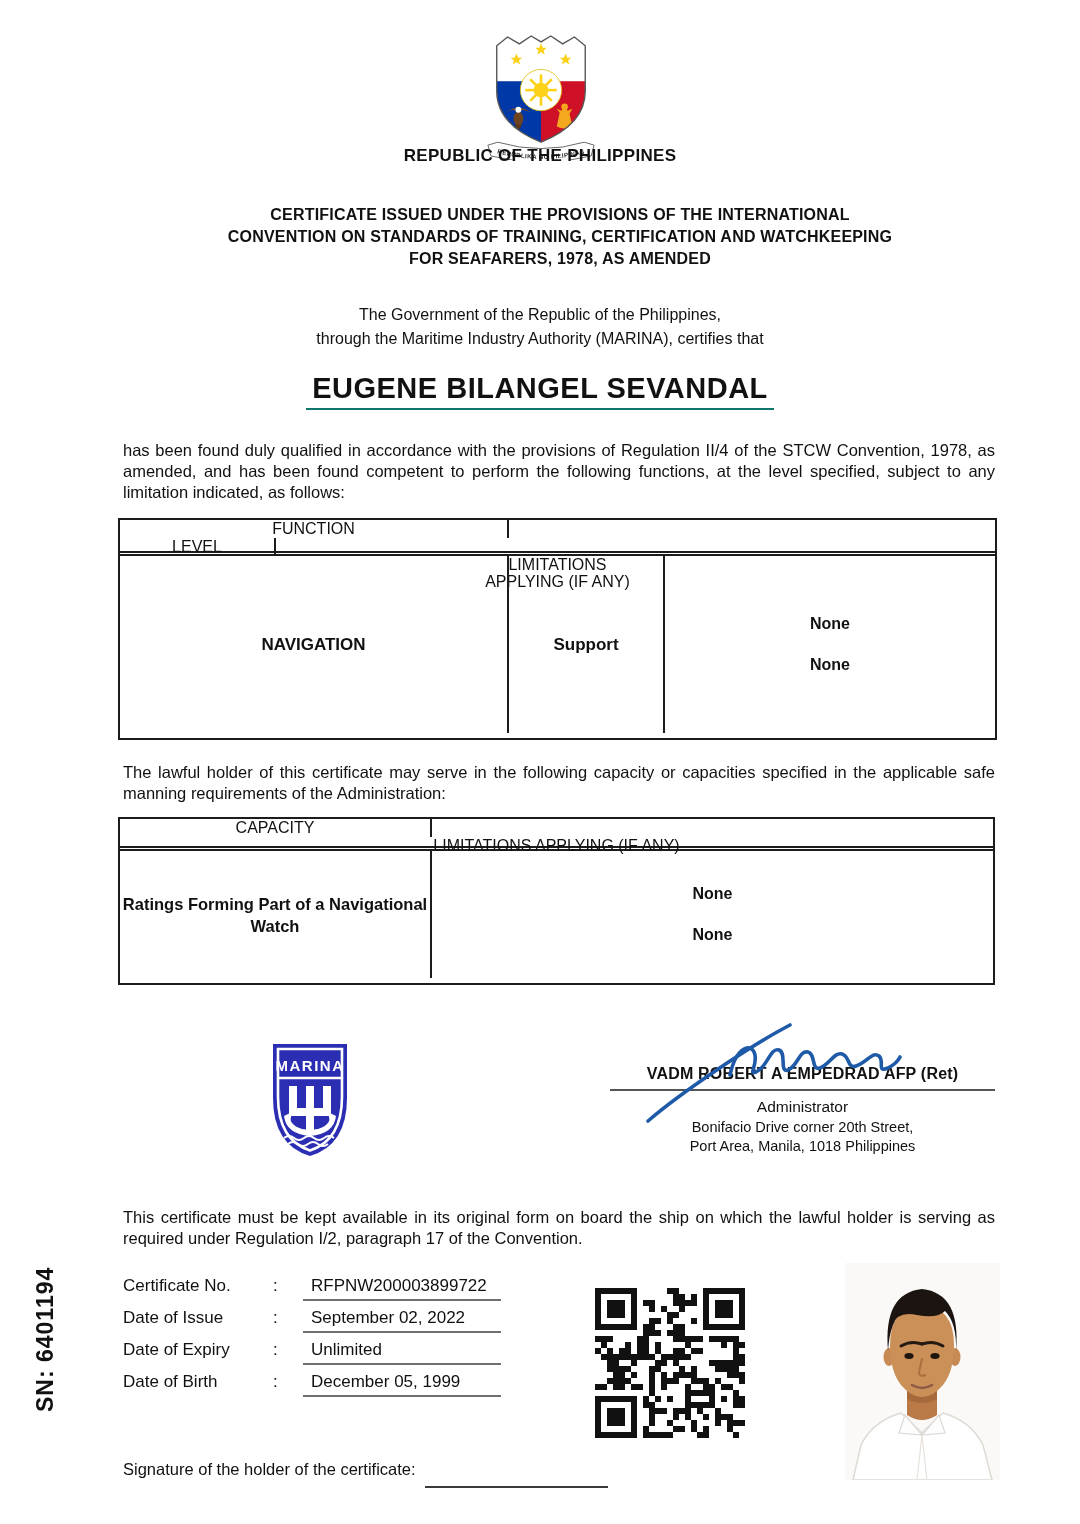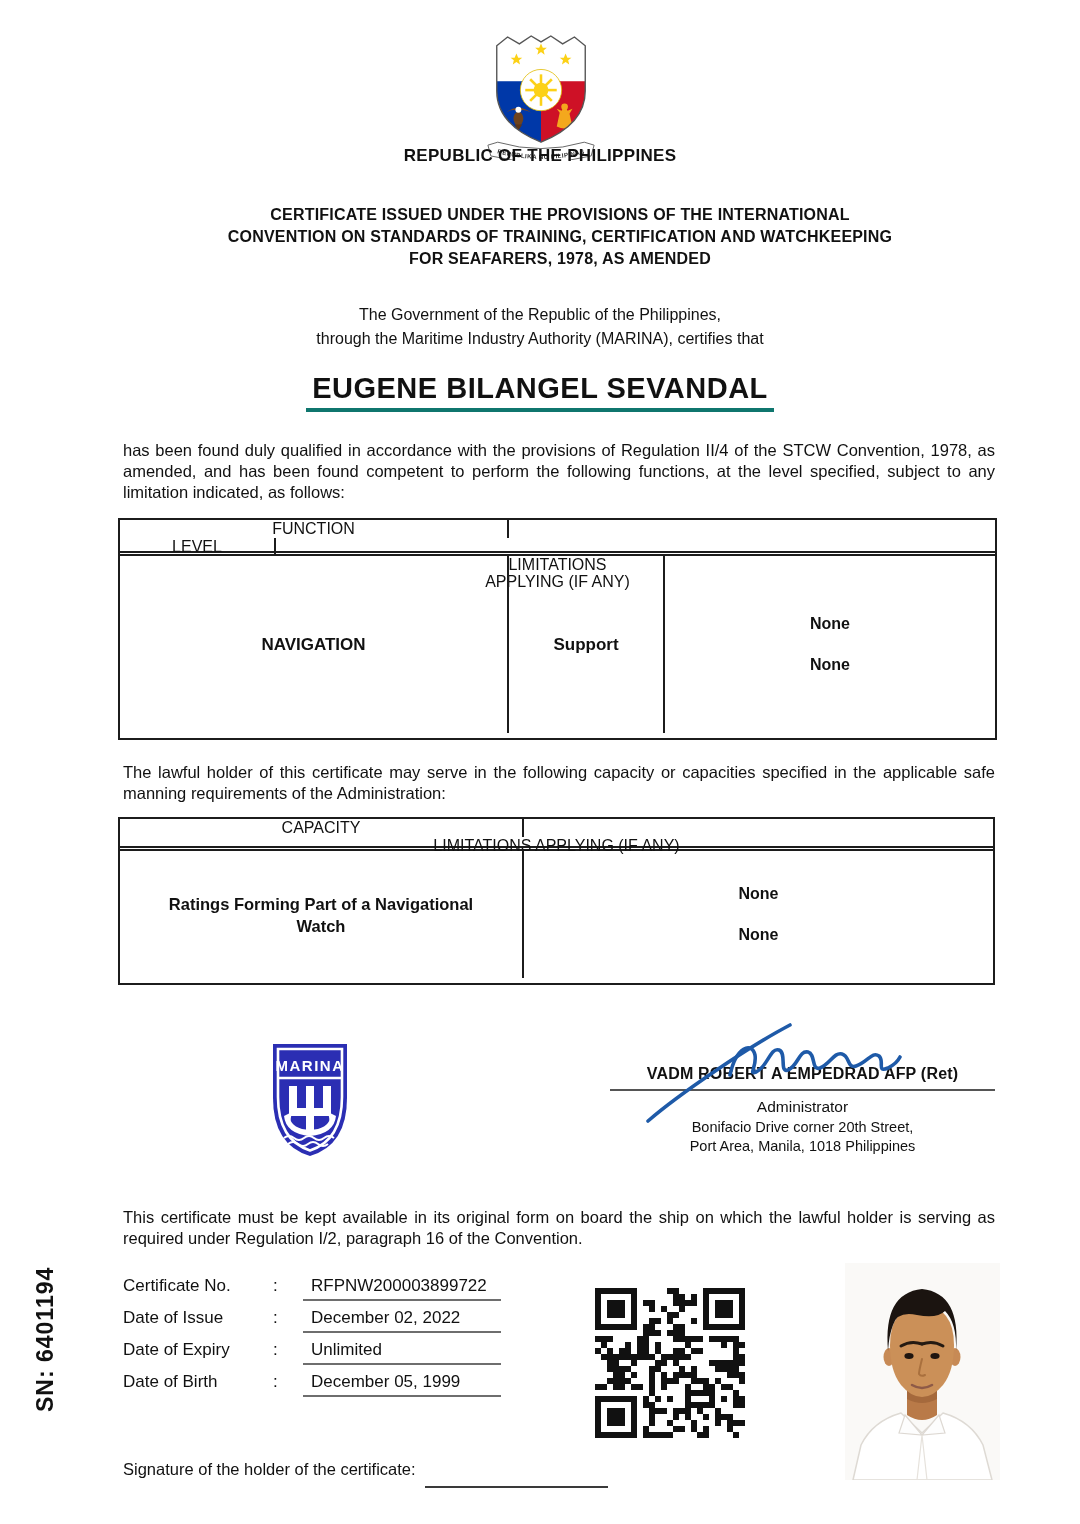--- a/index.html
+++ b/index.html
@@ -8,21 +8,21 @@
     position:relative; width:1080px; height:1524px; background:#ffffff;
     font-family:"Liberation Sans", sans-serif; color:#111; overflow:hidden;
   }
   .abs { position:absolute; }
   .ctr { text-align:center; width:100%; }
   .country { top:146px; font-size:17px; font-weight:bold; letter-spacing:.3px; }
   .cert-title { top:204px; font-size:16px; font-weight:bold; line-height:22px; letter-spacing:.2px;padding-left:40px; }
   .gov-text { top:303px; font-size:16px; line-height:24px; }
   .holder-name-wrap { top:372px; }
   .holder-name { display:inline-block; font-size:29px; font-weight:bold; letter-spacing:.5px;
-    border-bottom:4px solid #0f766e; padding:0 6px 3px 6px; }
+    border-bottom:2px solid #0f766e; padding:0 6px 3px 6px; }
   .para { left:123px; width:872px; font-size:16.5px; line-height:21px; text-align:justify; }
   .para1 { top:440px; }
   .para2 { top:762px; }
   .para3 { top:1207px; }
 
   .tbl { border:2px solid #1c1c1c; }
   .tbl-hdr { display:flex; border-bottom:5px double #1c1c1c;flex-direction:column; }
   .tbl-body { display:flex; }
   .cell { display:flex; flex-direction:column; align-items:center; justify-content:center;
     text-align:center; font-size:16px; }
@@ -30,21 +30,21 @@
   .tbl1 { left:118px; top:518px; width:879px; height:222px; }
   .tbl1 .tbl-hdr { height:36px; }
   .tbl1 .tbl-body { height:177px; }
   .t1c1 { width:389px; } .t1c2 { width:156px; } .t1c3 { flex:1; }
   .hdr-two-line { line-height:17px; }
   .cell-bold { font-weight:bold; font-size:17px; }
   .none-stack { gap:23px; font-weight:bold; font-size:16px; }
   .tbl2 { left:118px; top:817px; width:877px; height:168px; }
   .tbl2 .tbl-hdr { height:32px; }
   .tbl2 .tbl-body { height:127px; }
-  .t2c1 { width:404px; } .t2c2 { flex:1; }
+  .t2c1 { width:312px; } .t2c2 { flex:1; }
   .capacity-val { font-weight:bold; font-size:16.5px; line-height:22px; max-width:345px; }
 
   .marina-logo { left:266px; top:1040px; }
   .sig-block { left:610px; top:1065px; width:385px; text-align:center; }
   .sig-name { font-size:16px; font-weight:bold; letter-spacing:.2px; }
   .sig-rule { margin-top:6px; border-bottom:2px solid #555; width:100%; }
   .sig-title { margin-top:7px; font-size:15.5px; }
   .sig-org { margin-top:2px; font-size:16px; font-weight:bold; }
   .sig-addr { margin-top:2px; font-size:14.5px; line-height:19px; }
   .signature-svg { position:absolute; left:28px; top:-52px; pointer-events:none; }
@@ -204,34 +204,34 @@
     </svg>
     <div class="sig-name">VADM ROBERT A EMPEDRAD AFP (Ret)</div>
     <div class="sig-rule"></div>
     <div class="sig-title">Administrator</div>
     <div class="sig-addr">
       <div>Bonifacio Drive corner 20th Street,</div>
       <div>Port Area, Manila, 1018 Philippines</div>
     </div>
   </div>
 
-  <div class="abs para para3">This certificate must be kept available in its original form on board the ship on which the lawful holder is serving as required under Regulation I/2, paragraph 16 of the Convention.</div>
+  <div class="abs para para3">This certificate must be kept available in its original form on board the ship on which the lawful holder is serving as required under Regulation I/2, paragraph 17 of the Convention.</div>
 
   <div class="abs serial">SN: 6401194</div>
 
   <div class="abs details">
     <div class="detail-row">
       <span class="detail-label">Certificate No.</span>
       <span class="detail-sep">:</span>
       <span class="detail-line">RFPNW200003899722</span>
     </div>
     <div class="detail-row">
       <span class="detail-label">Date of Issue</span>
       <span class="detail-sep">:</span>
-      <span class="detail-line">December 02, 2022</span>
+      <span class="detail-line">September 02, 2022</span>
     </div>
     <div class="detail-row">
       <span class="detail-label">Date of Expiry</span>
       <span class="detail-sep">:</span>
       <span class="detail-line">Unlimited</span>
     </div>
     <div class="detail-row">
       <span class="detail-label">Date of Birth</span>
       <span class="detail-sep">:</span>
       <span class="detail-line">December 05, 1999</span>

